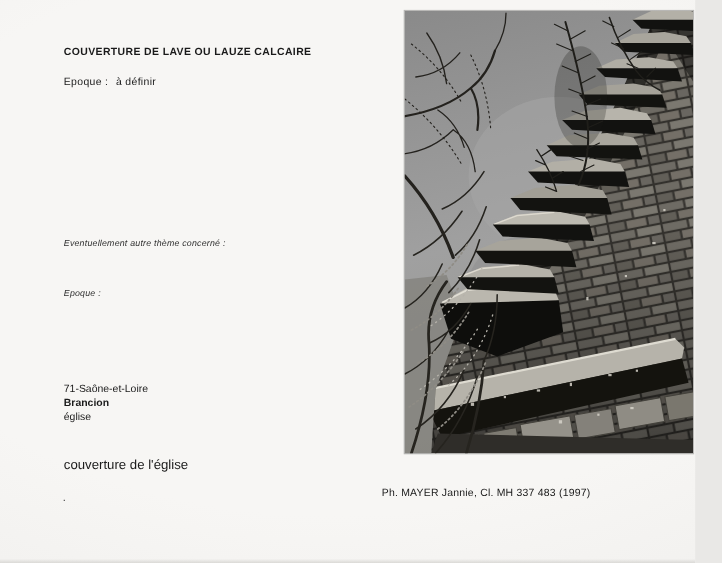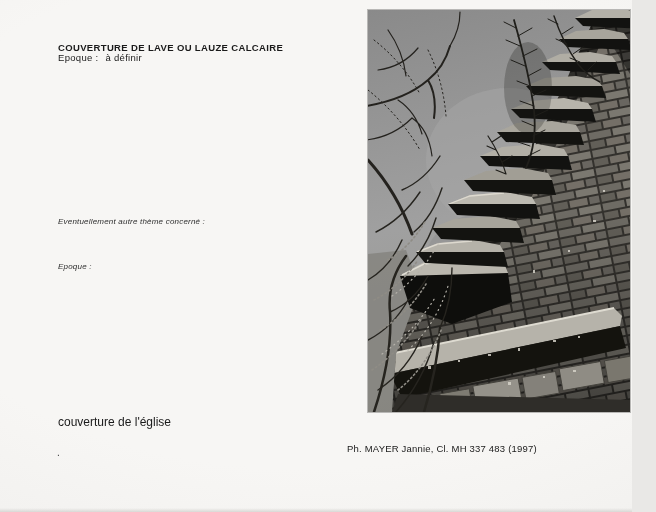--- a/index.html
+++ b/index.html
@@ -9,21 +9,21 @@
       radial-gradient(ellipse 120% 90% at 48% 42%, #f7f6f4 55%, #f1f0ee 85%, #e7e6e3 100%);
     font-family:"Liberation Sans","DejaVu Sans",sans-serif;
     color:#1a1a1a;
   }
   .scan::after{
     content:"";position:absolute;left:0;right:0;bottom:0;height:4px;
     background:linear-gradient(#0000,#d9d8d5);pointer-events:none;
   }
   .txt{position:absolute;white-space:nowrap;}
   .title{left:58px;top:42px;font-size:9.5px;font-weight:bold;letter-spacing:.35px;}
-  .epoch-line{left:58px;top:52px;font-size:9.5px;letter-spacing:.3px;}
+  .epoch-line{left:58px;top:69px;font-size:9.5px;letter-spacing:.3px;}
   .epoch-line .val{margin-left:7px;}
   .lbl-italic{font-size:8px;font-style:italic;color:#2e2e2e;letter-spacing:.2px;}
   .other-theme{left:58px;top:217px;text-align:right;}
   .epoch2{left:58px;top:262px;}
   .loc{position:absolute;left:58px;top:347px;font-size:9.5px;line-height:13px;}
   .loc .commune{font-weight:bold;}
   .subject{left:58px;top:415px;font-size:12px;}
   .stray{left:57px;top:447px;font-size:10px;color:#3a3a3a;}
   .caption{left:347px;top:443px;font-size:9.5px;letter-spacing:.2px;}
   .photo{
@@ -40,20 +40,25 @@
   <div class="txt title">COUVERTURE DE LAVE OU LAUZE CALCAIRE</div>
 
   <div class="txt epoch-line">
     <span>Epoque :</span><span class="val">à définir</span>
   </div>
 
   <div class="txt lbl-italic other-theme">Eventuellement autre thème concerné :</div>
 
   <div class="txt lbl-italic epoch2">Epoque :</div>
 
+  <div class="loc">
+    <div>71-Saône-et-Loire</div>
+    <div class="commune">Brancion</div>
+    <div>église</div>
+  </div>
 
   <div class="txt subject">couverture de l'église</div>
 
   <div class="txt stray">.</div>
 
   <div class="photo">
 
     <svg viewBox="0 0 262 402">
       <defs>
         <clipPath id="photoClip">

